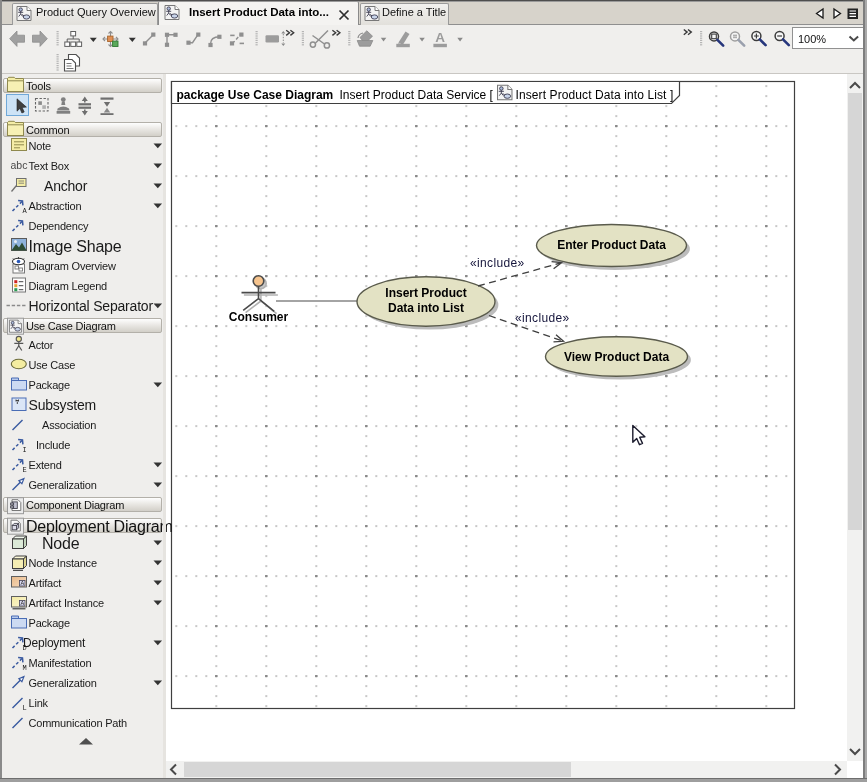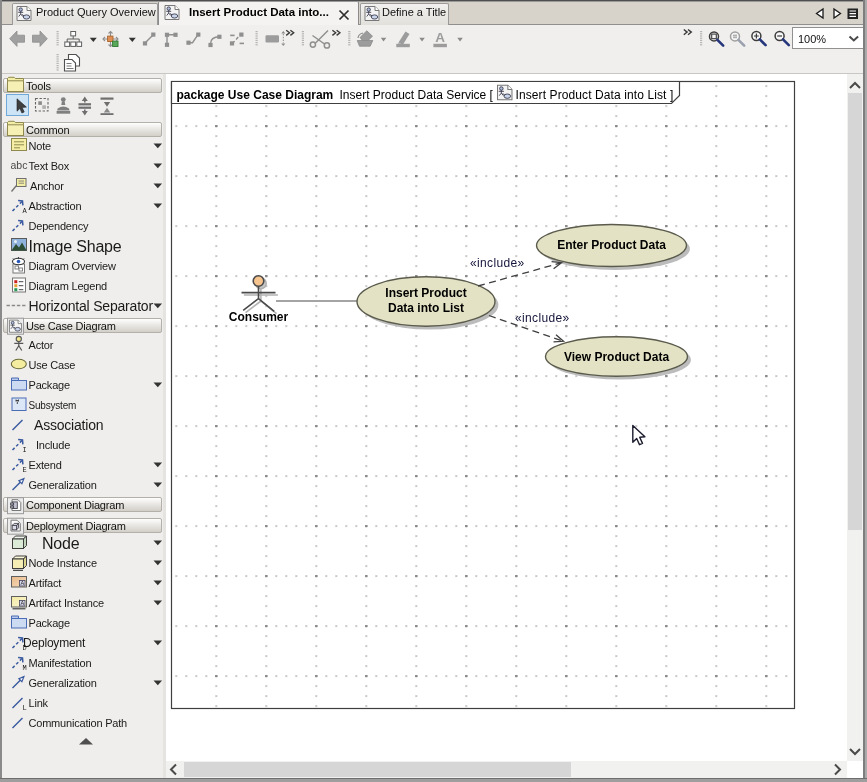--- a/index.html
+++ b/index.html
@@ -231,36 +231,36 @@
 <div style="position:absolute;left:2px;top:74px;width:161px;height:704px;background:#efeeec"></div>
 <div style="position:absolute;left:3px;top:77.5px;width:159px;height:15px;background:linear-gradient(#fefefe,#e8e6e2 50%,#d2cfc8);border:1px solid #b3b0a9;border-radius:2px"></div>
 <div style="position:absolute;left:26px;top:79.8px;font-size:11px;line-height:13px;color:#111;letter-spacing:-0.2px;white-space:nowrap">Tools</div>
 <div style="position:absolute;left:3px;top:121.5px;width:159px;height:15px;background:linear-gradient(#fefefe,#e8e6e2 50%,#d2cfc8);border:1px solid #b3b0a9;border-radius:2px"></div>
 <div style="position:absolute;left:26px;top:123.8px;font-size:11px;line-height:13px;color:#111;letter-spacing:-0.2px;white-space:nowrap">Common</div>
 <div style="position:absolute;left:3px;top:317.5px;width:159px;height:15px;background:linear-gradient(#fefefe,#e8e6e2 50%,#d2cfc8);border:1px solid #b3b0a9;border-radius:2px"></div>
 <div style="position:absolute;left:26px;top:319.8px;font-size:11px;line-height:13px;color:#111;letter-spacing:-0.2px;white-space:nowrap">Use Case Diagram</div>
 <div style="position:absolute;left:3px;top:497px;width:159px;height:15px;background:linear-gradient(#fefefe,#e8e6e2 50%,#d2cfc8);border:1px solid #b3b0a9;border-radius:2px"></div>
 <div style="position:absolute;left:26px;top:499.3px;font-size:11px;line-height:13px;color:#111;letter-spacing:-0.2px;white-space:nowrap">Component Diagram</div>
 <div style="position:absolute;left:3px;top:517.5px;width:159px;height:15px;background:linear-gradient(#fefefe,#e8e6e2 50%,#d2cfc8);border:1px solid #b3b0a9;border-radius:2px"></div>
-<div style="position:absolute;left:26px;top:519.8px;font-size:11px;line-height:13px;color:#111;letter-spacing:-0.2px;white-space:nowrap">Deployment Diagram</div>
+<div style="position:absolute;left:26px;top:519.8px;font-size:16px;line-height:13px;color:#111;letter-spacing:-0.2px;white-space:nowrap">Deployment Diagram</div>
 <div style="position:absolute;left:6px;top:94px;width:23px;height:22px;background:#cde3f6;border:1px solid #70a8d8"></div>
 <div style="position:absolute;left:28.5px;top:140.7px;font-size:11px;line-height:11px;color:#1a1a1a;letter-spacing:-0.2px;white-space:nowrap">Note</div>
 <div style="position:absolute;left:28.5px;top:160.7px;font-size:11px;line-height:11px;color:#1a1a1a;letter-spacing:-0.2px;white-space:nowrap">Text Box</div>
-<div style="position:absolute;left:30px;top:180.7px;font-size:11px;line-height:11px;color:#1a1a1a;letter-spacing:-0.2px;white-space:nowrap">Anchor</div>
+<div style="position:absolute;left:44px;top:180.7px;font-size:14px;line-height:11px;color:#1a1a1a;letter-spacing:-0.2px;white-space:nowrap">Anchor</div>
 <div style="position:absolute;left:28.5px;top:200.7px;font-size:11px;line-height:11px;color:#1a1a1a;letter-spacing:-0.2px;white-space:nowrap">Abstraction</div>
 <div style="position:absolute;left:28.5px;top:220.7px;font-size:11px;line-height:11px;color:#1a1a1a;letter-spacing:-0.2px;white-space:nowrap">Dependency</div>
 <div style="position:absolute;left:28.5px;top:240.7px;font-size:16px;line-height:11px;color:#1a1a1a;letter-spacing:-0.2px;white-space:nowrap">Image Shape</div>
 <div style="position:absolute;left:28.5px;top:260.7px;font-size:11px;line-height:11px;color:#1a1a1a;letter-spacing:-0.2px;white-space:nowrap">Diagram Overview</div>
 <div style="position:absolute;left:28.5px;top:280.7px;font-size:11px;line-height:11px;color:#1a1a1a;letter-spacing:-0.2px;white-space:nowrap">Diagram Legend</div>
 <div style="position:absolute;left:28.5px;top:300.7px;font-size:14px;line-height:11px;color:#1a1a1a;letter-spacing:-0.2px;white-space:nowrap">Horizontal Separator</div>
 <div style="position:absolute;left:28.5px;top:339.7px;font-size:11px;line-height:11px;color:#1a1a1a;letter-spacing:-0.2px;white-space:nowrap">Actor</div>
 <div style="position:absolute;left:28.5px;top:359.7px;font-size:11px;line-height:11px;color:#1a1a1a;letter-spacing:-0.2px;white-space:nowrap">Use Case</div>
 <div style="position:absolute;left:28.5px;top:379.7px;font-size:11px;line-height:11px;color:#1a1a1a;letter-spacing:-0.2px;white-space:nowrap">Package</div>
-<div style="position:absolute;left:28.5px;top:399.7px;font-size:10px;line-height:11px;color:#1a1a1a;letter-spacing:-0.2px;white-space:nowrap">Subsystem</div>
-<div style="position:absolute;left:34px;top:419.7px;font-size:14px;line-height:11px;color:#1a1a1a;letter-spacing:-0.2px;white-space:nowrap">Association</div>
+<div style="position:absolute;left:28.5px;top:399.7px;font-size:14px;line-height:11px;color:#1a1a1a;letter-spacing:-0.2px;white-space:nowrap">Subsystem</div>
+<div style="position:absolute;left:42px;top:419.7px;font-size:11px;line-height:11px;color:#1a1a1a;letter-spacing:-0.2px;white-space:nowrap">Association</div>
 <div style="position:absolute;left:36px;top:439.7px;font-size:11px;line-height:11px;color:#1a1a1a;letter-spacing:-0.2px;white-space:nowrap">Include</div>
 <div style="position:absolute;left:28.5px;top:459.7px;font-size:11px;line-height:11px;color:#1a1a1a;letter-spacing:-0.2px;white-space:nowrap">Extend</div>
 <div style="position:absolute;left:28.5px;top:479.7px;font-size:11px;line-height:11px;color:#1a1a1a;letter-spacing:-0.2px;white-space:nowrap">Generalization</div>
 <div style="position:absolute;left:42px;top:537.7px;font-size:16px;line-height:11px;color:#1a1a1a;letter-spacing:-0.2px;white-space:nowrap">Node</div>
 <div style="position:absolute;left:28.5px;top:557.7px;font-size:11px;line-height:11px;color:#1a1a1a;letter-spacing:-0.2px;white-space:nowrap">Node Instance</div>
 <div style="position:absolute;left:28.5px;top:577.7px;font-size:11px;line-height:11px;color:#1a1a1a;letter-spacing:-0.2px;white-space:nowrap">Artifact</div>
 <div style="position:absolute;left:28.5px;top:597.7px;font-size:11px;line-height:11px;color:#1a1a1a;letter-spacing:-0.2px;white-space:nowrap">Artifact Instance</div>
 <div style="position:absolute;left:28.5px;top:617.7px;font-size:11px;line-height:11px;color:#1a1a1a;letter-spacing:-0.2px;white-space:nowrap">Package</div>
 <div style="position:absolute;left:23px;top:637.7px;font-size:12px;line-height:11px;color:#1a1a1a;letter-spacing:-0.2px;white-space:nowrap">Deployment</div>
 <div style="position:absolute;left:28.5px;top:657.7px;font-size:11px;line-height:11px;color:#1a1a1a;letter-spacing:-0.2px;white-space:nowrap">Manifestation</div>

